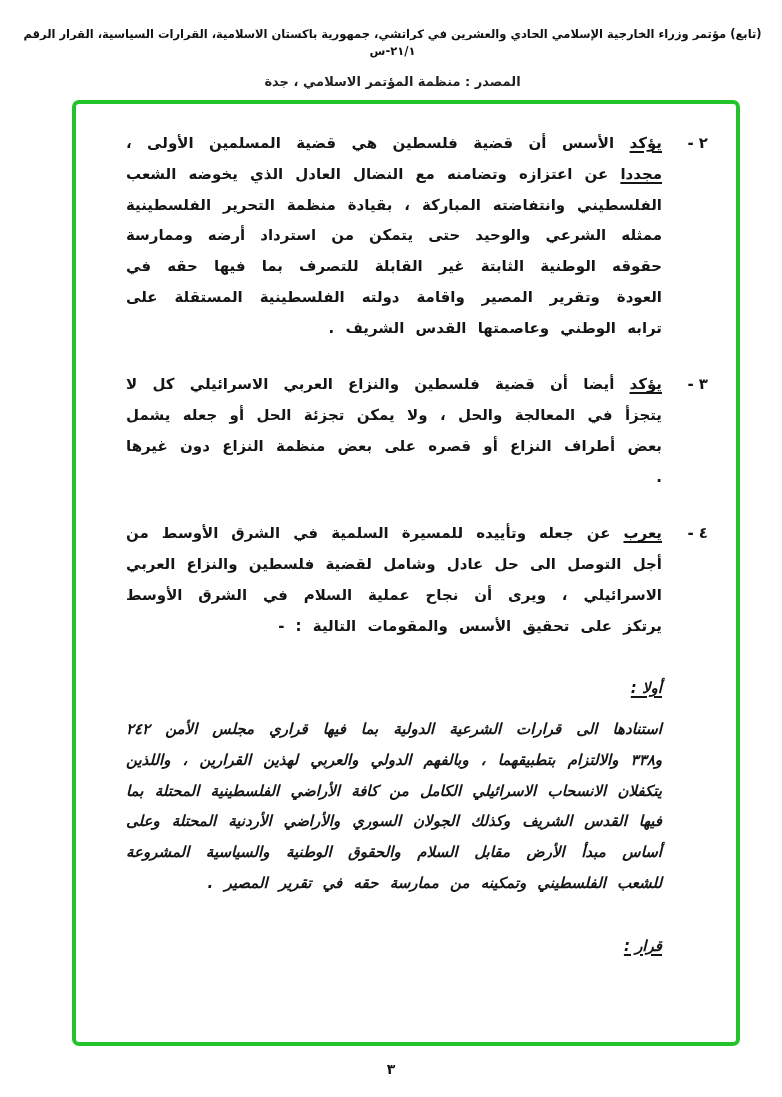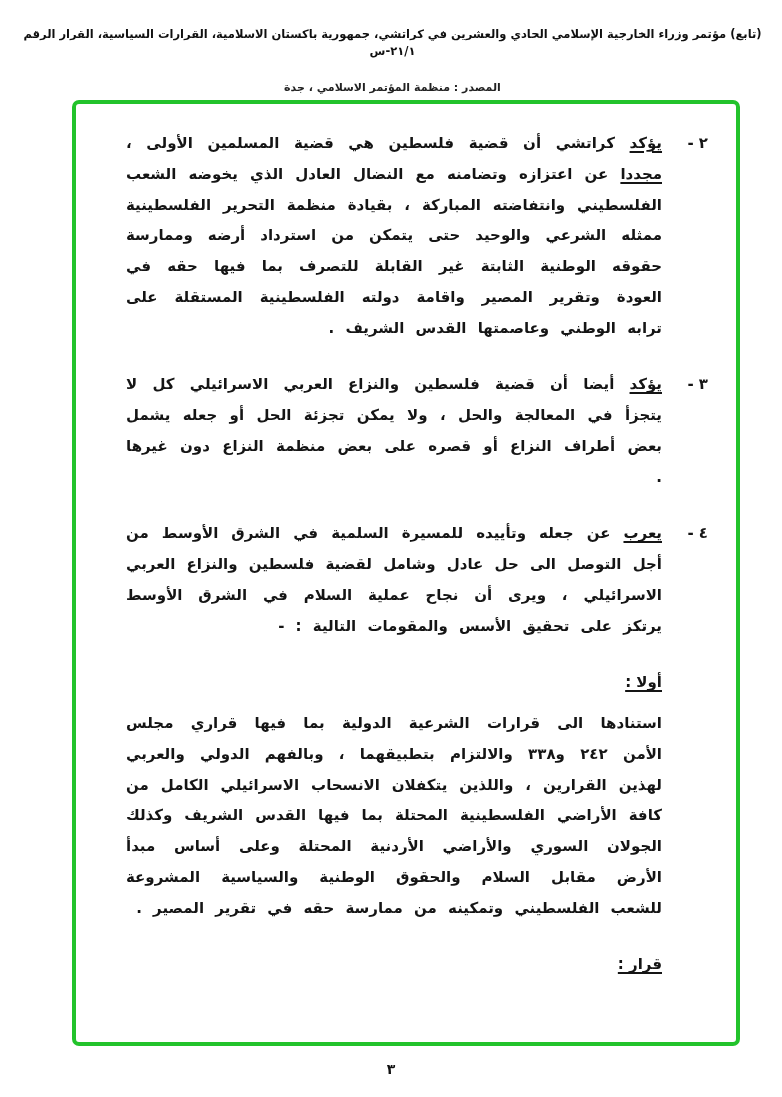--- a/index.html
+++ b/index.html
@@ -11,21 +11,21 @@
     direction:rtl;
     color:#161616;
     margin:0 auto;
     overflow:hidden;
   }
   .doc-header{
     position:absolute;top:26px;right:5px;left:8px;
     text-align:center;font-weight:bold;color:#101010;
   }
   .doc-header .h1{font-size:11.5px;letter-spacing:0;line-height:1.5;}
-  .doc-header .h2{font-size:11px;margin-top:20px;color:#222;}
+  .doc-header .h2{font-size:13px;margin-top:13px;color:#222;}
   .green-box{
     position:absolute;top:100px;right:42px;
     width:668px;height:946px;
     border:4px solid #22c32b;
     border-radius:7px;
     box-sizing:border-box;
     background:transparent;
   }
   .content{
     padding:24px 28px 0 50px;
@@ -35,21 +35,21 @@
     color:#151515;
   }
   .item{display:flex;margin-bottom:26px;}
   .num{flex:0 0 46px;white-space:nowrap;}
   .txt{
     margin:0;flex:1;
     text-align:justify;
     text-justify:inter-word;
     word-spacing:6px;
   }
-  .section{margin:20px 46px 26px 0;}
+  .section{margin:32px 46px 26px 0;font-style:italic;}
   .sec-head{margin-bottom:6px;display:inline-block;}
   .section .txt{margin-top:4px;}
   .u{text-decoration:underline;text-underline-offset:3px;text-decoration-thickness:1.5px;}
   .page-number{
     position:absolute;bottom:20px;left:0;right:0;
     text-align:center;font-size:14px;font-weight:bold;color:#111;
   }
 </style>
 </head>
 <body>
@@ -61,21 +61,21 @@
     <div class="h2">المصدر : منظمة المؤتمر الاسلامي ، جدة</div>
   </header>
 
   <div class="green-box">
     <div class="content">
 
       <div class="item">
         <div class="num">٢ -</div>
         <p class="txt">
           <span class="u">يؤكد</span>
-          <span>كراتشي أن قضية فلسطين هي قضية المسلمين الأولى ،</span>
+          <span>الأسس أن قضية فلسطين هي قضية المسلمين الأولى ،</span>
           <span class="u">مجددا</span>
           <span>عن اعتزازه وتضامنه مع النضال العادل الذي يخوضه الشعب الفلسطيني وانتفاضته المباركة ، بقيادة منظمة التحرير الفلسطينية ممثله الشرعي والوحيد حتى يتمكن من استرداد أرضه وممارسة حقوقه الوطنية الثابتة غير القابلة للتصرف بما فيها حقه في العودة وتقرير المصير واقامة دولته الفلسطينية المستقلة على ترابه الوطني وعاصمتها القدس الشريف .</span>
         </p>
       </div>
 
       <div class="item">
         <div class="num">٣ -</div>
         <p class="txt">
           <span class="u">يؤكد</span>
           <span>أيضا أن قضية فلسطين والنزاع العربي الاسرائيلي كل لا يتجزأ في المعالجة والحل ، ولا يمكن تجزئة الحل أو جعله يشمل بعض أطراف النزاع أو قصره على بعض منظمة النزاع دون غيرها .</span>

